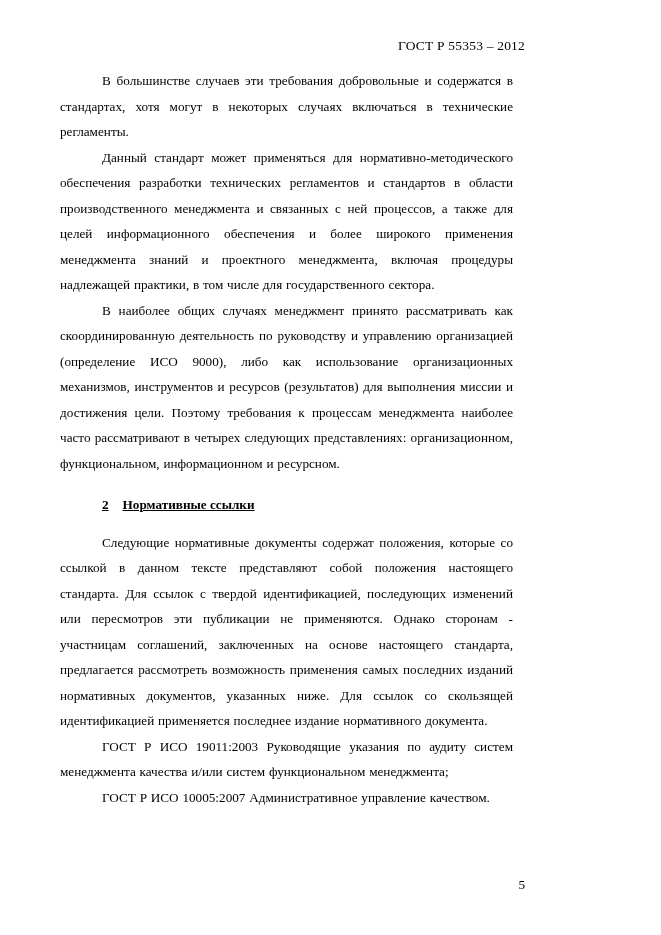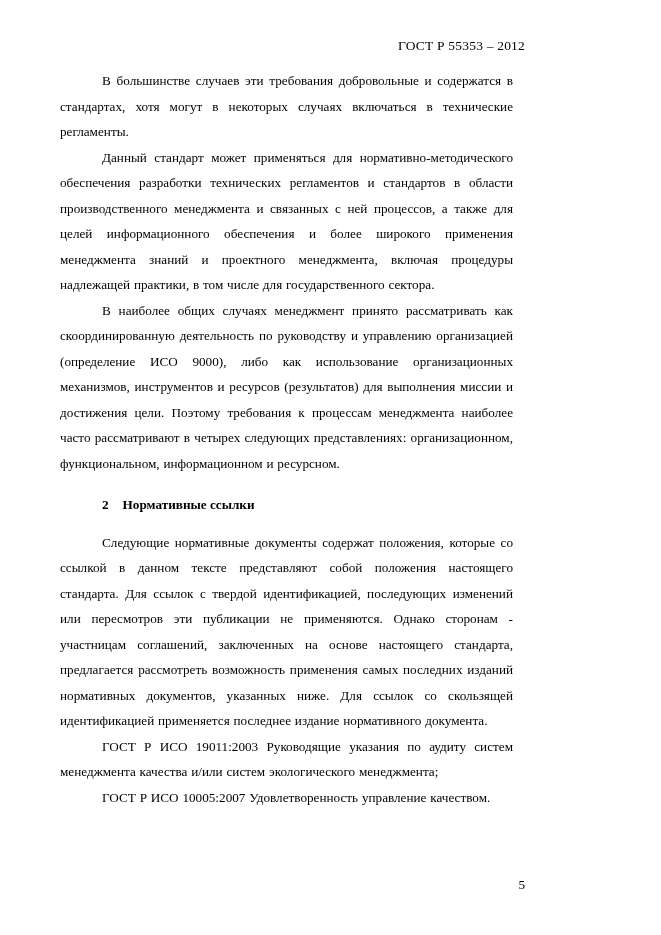--- a/index.html
+++ b/index.html
@@ -36,20 +36,21 @@
     margin: 0 12px 0 0;
     text-indent: 42px;
     word-spacing: 0.5px;
   }
   .section-head {
     font-size: 13.2px;
     line-height: 25.5px;
     margin: 16px 0 12px 0;
     text-indent: 42px;
     font-weight: bold;
+    text-decoration: underline;
   }
   .section-head .num {
     font-weight: bold;
     margin-right: 14px;
   }
   .page-number {
     position: absolute;
     right: 52px;
     bottom: 42px;
     font-size: 13.2px;
@@ -65,17 +66,17 @@
   <p class="body-par">В  большинстве  случаев  эти  требования  добровольные  и  содержатся  в  стандартах,   хотя   могут   в   некоторых   случаях   включаться   в   технические регламенты.</p>
   <p class="body-par">Данный   стандарт   может   применяться   для   нормативно-методического обеспечения  разработки  технических  регламентов  и  стандартов  в  области производственного  менеджмента  и  связанных  с  ней  процессов,  а  также  для целей   информационного   обеспечения   и   более   широкого   применения менеджмента   знаний   и   проектного   менеджмента,   включая   процедуры надлежащей практики, в том числе для государственного сектора.</p>
   <p class="body-par">В   наиболее   общих   случаях   менеджмент   принято   рассматривать   как скоординированную  деятельность  по  руководству  и  управлению  организацией (определение     ИСО     9000),     либо     как     использование     организационных механизмов, инструментов и ресурсов  (результатов) для выполнения миссии и достижения  цели.  Поэтому  требования  к  процессам  менеджмента  наиболее часто рассматривают в четырех следующих  представлениях: организационном, функциональном, информационном и ресурсном.</p>
 
   <div class="section-head">
     <span class="num">2</span><span>Нормативные ссылки</span>
   </div>
 
   <p class="body-par">Следующие   нормативные   документы   содержат  положения,   которые   со ссылкой в данном тексте представляют собой положения настоящего стандарта. Для    ссылок    с    твердой    идентификацией,    последующих    изменений    или пересмотров  эти  публикации  не  применяются.  Однако  сторонам  -  участницам соглашений,   заключенных   на   основе   настоящего   стандарта,   предлагается рассмотреть  возможность  применения  самых  последних  изданий нормативных документов,   указанных   ниже.   Для   ссылок   со   скользящей   идентификацией применяется последнее издание нормативного документа.</p>
 
-  <p class="body-par">ГОСТ   Р   ИСО   19011:2003   Руководящие   указания   по   аудиту   систем менеджмента качества и/или систем экологического менеджмента;</p>
-  <p class="body-par">ГОСТ   Р   ИСО   10005:2007   Удовлетворенность   управление   качеством.</p>
+  <p class="body-par">ГОСТ   Р   ИСО   19011:2003   Руководящие   указания   по   аудиту   систем менеджмента качества и/или систем функциональном менеджмента;</p>
+  <p class="body-par">ГОСТ   Р   ИСО   10005:2007   Административное   управление   качеством.</p>
 
   <div class="page-number">5</div>
 </div>
 
 </body></html>

